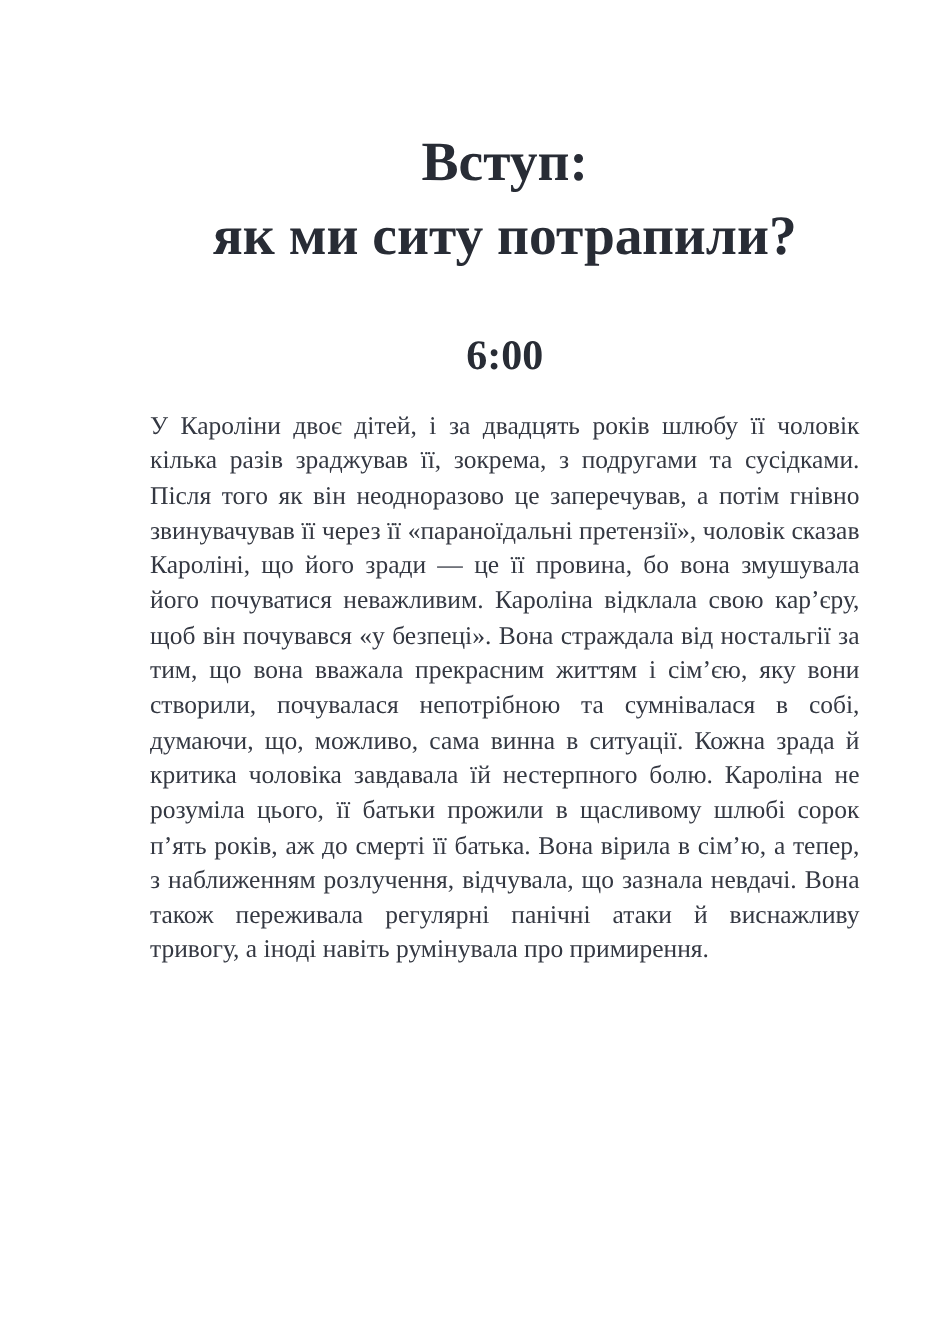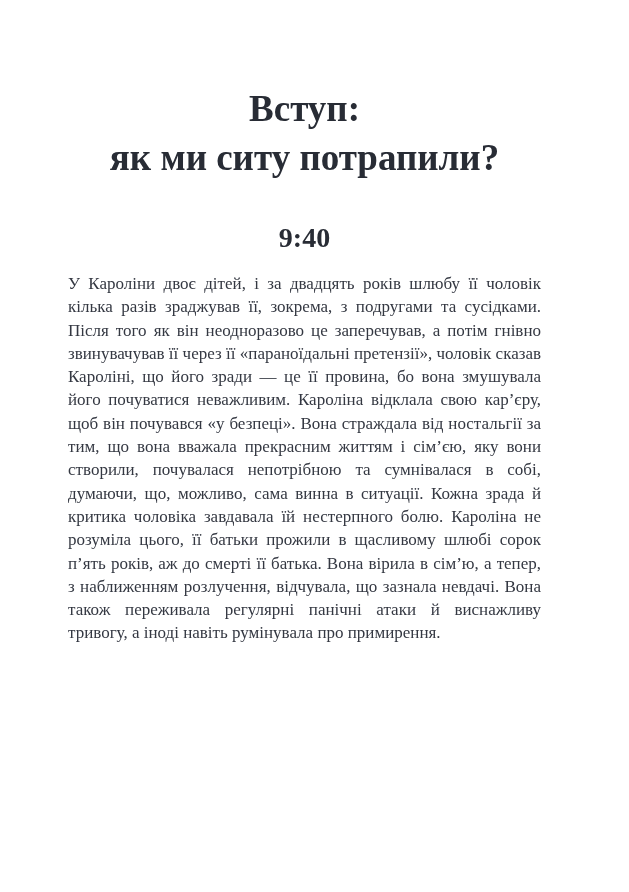--- a/index.html
+++ b/index.html
@@ -11,21 +11,21 @@
     position: relative;
     width: 629px;
     height: 892px;
     background: #ffffff;
     overflow: hidden;
     font-family: "Liberation Serif", "DejaVu Serif", serif;
     color: #343842;
   }
   .text-column {
     position: absolute;
-    left: 68px;
+    left: 100px;
     top: 0;
     width: 473px;
   }
   .chapter-title {
     margin: 84px 0 0 0;
     font-size: 37px;
     line-height: 49px;
     font-weight: 700;
     text-align: center;
     color: #282c35;
@@ -71,18 +71,18 @@
 </style>
 </head>
 <body>
 
 <div class="page">
   <div class="text-column">
 
     <h1 class="chapter-title"><span>Вступ:</span><br><span>як ми ситу потрапили?</span></h1>
 
 
-    <h2 class="section-heading">9:40</h2>
+    <h2 class="section-heading">6:00</h2>
 
     <p class="body-text">У Кароліни двоє дітей, і за двадцять років шлюбу її чоловік кілька разів зраджував її, зокрема, з подругами та сусідками. Після того як він неодноразово це заперечував, а потім гнів­но звинувачував її через її «параноїдальні претензії», чоло­вік сказав Кароліні, що його зради — це її провина, бо вона змушувала його почуватися неважливим. Кароліна відклала свою кар’єру, щоб він почувався «у безпеці». Вона страждала від ностальгії за тим, що вона вважала прекрасним життям і сім’єю, яку вони створили, почувалася непотрібною та сум­нівалася в собі, думаючи, що, можливо, сама винна в ситу­ації. Кожна зрада й критика чоловіка завдавала їй нестерп­ного болю. Кароліна не розуміла цього, її батьки прожили в щасливому шлюбі сорок п’ять років, аж до смерті її батька. Вона вірила в сім’ю, а тепер, з наближенням розлучення, від­чувала, що зазнала невдачі. Вона також переживала регуляр­ні панічні атаки й виснажливу тривогу, а іноді навіть руміну­вала про примирення.</p>
 
   </div>
 </div>
 
 </body></html>

